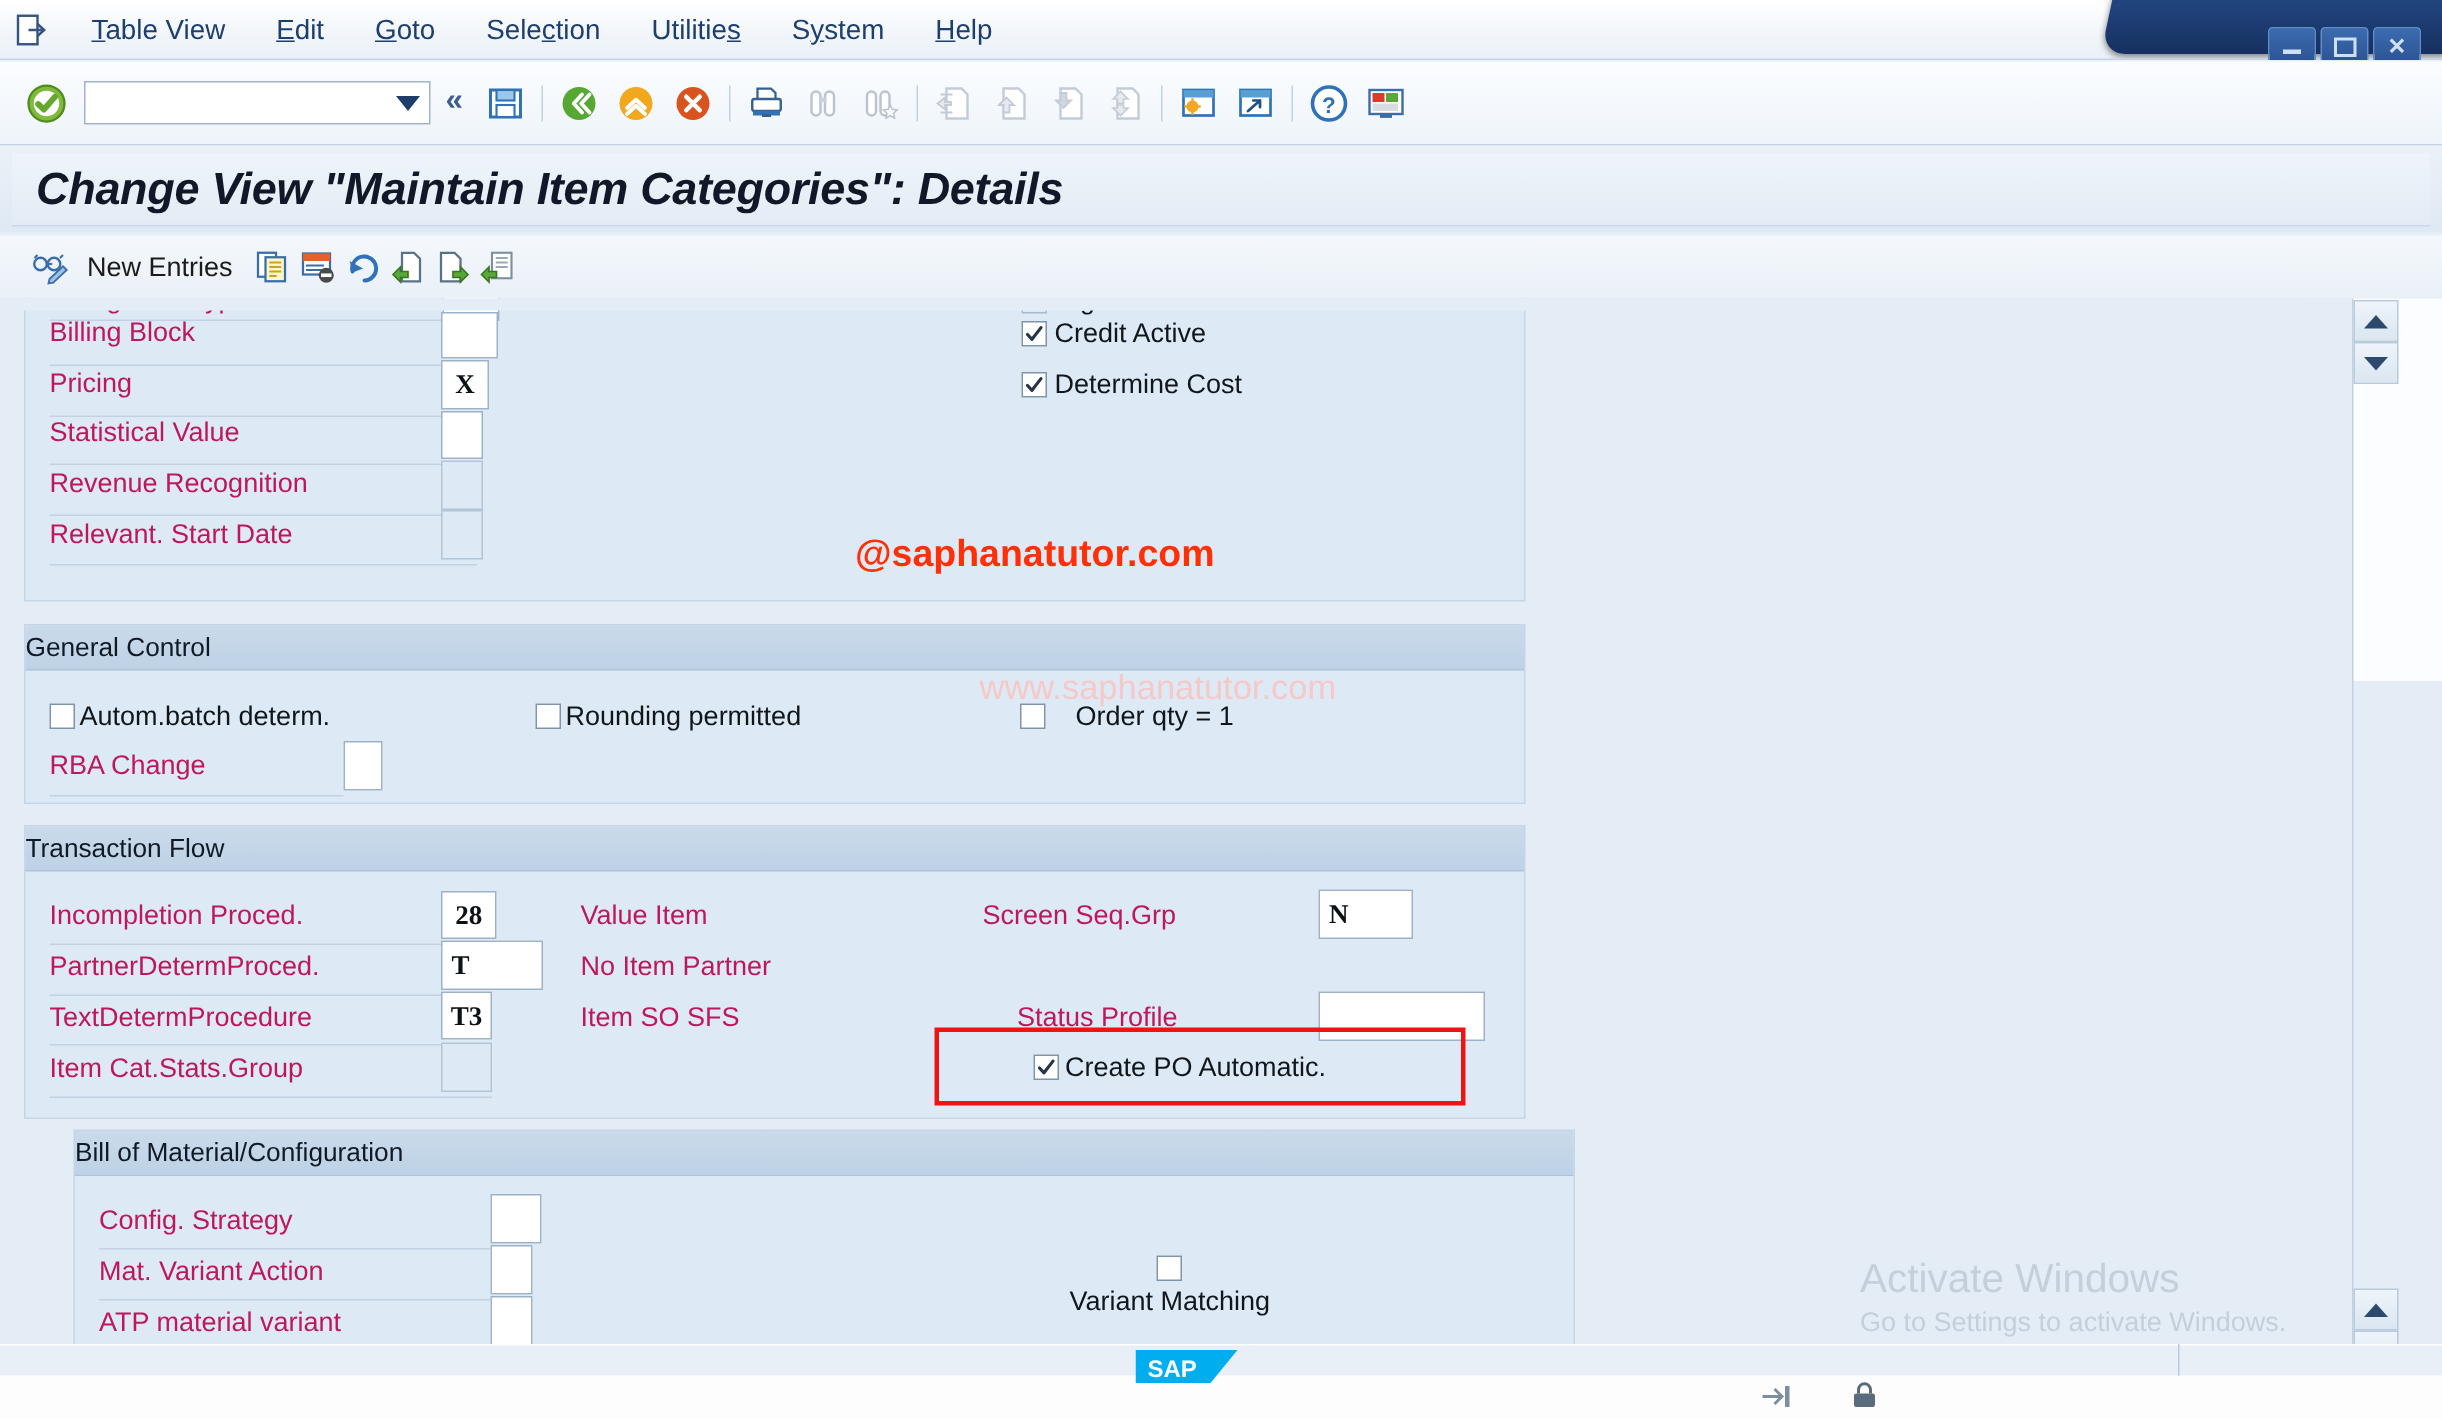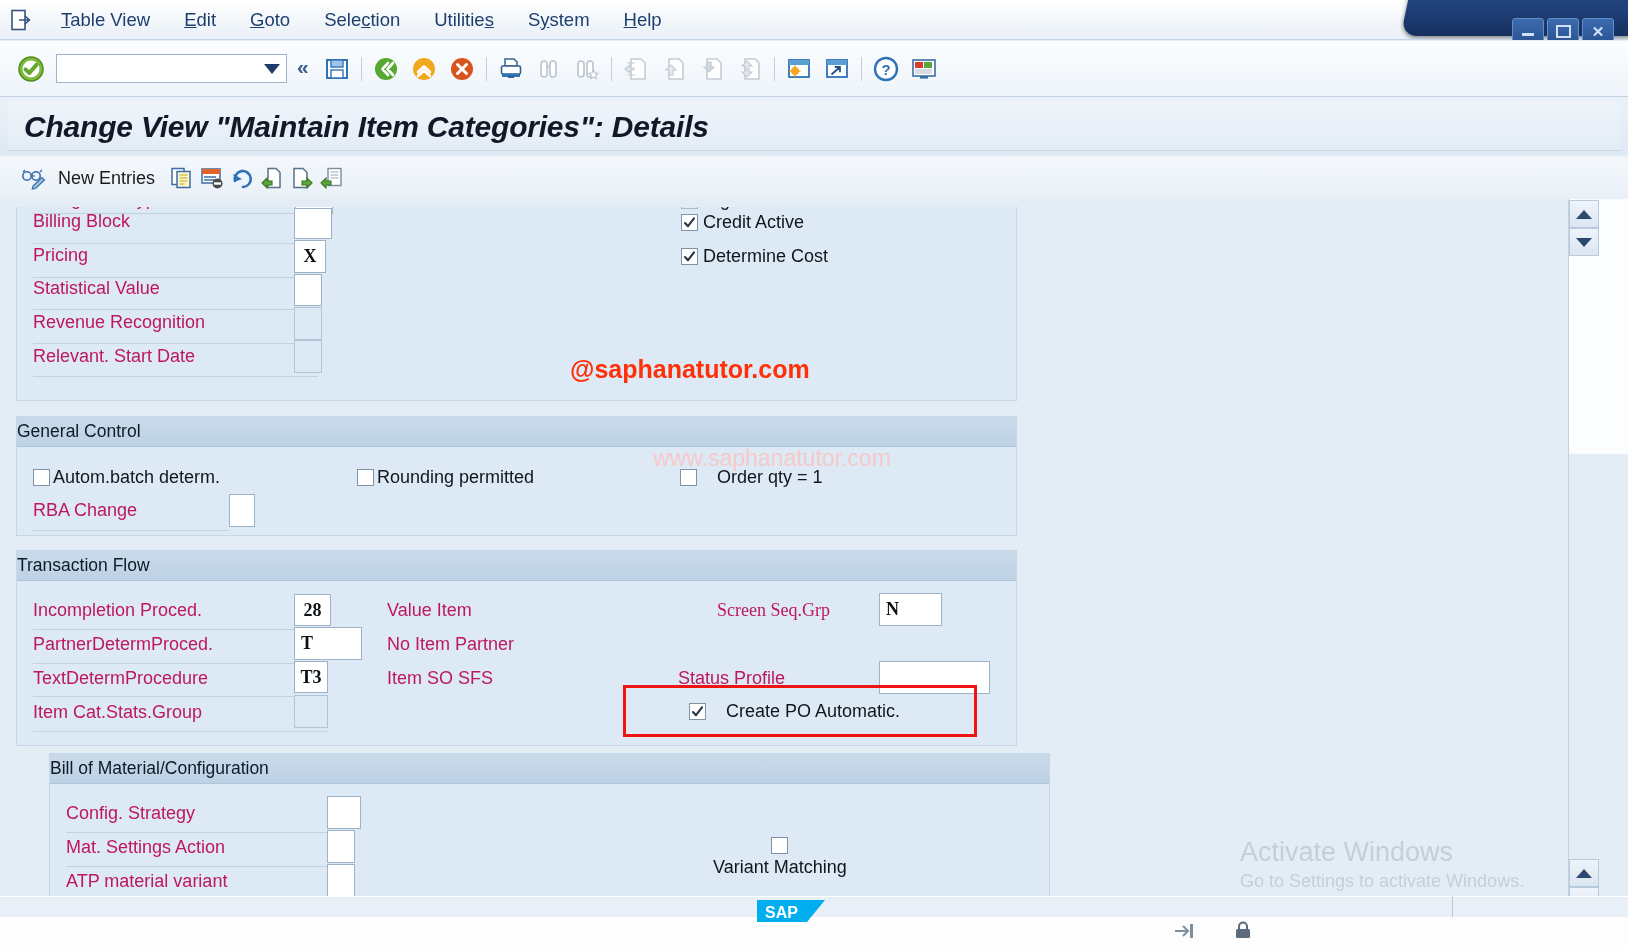--- a/index.html
+++ b/index.html
@@ -509,48 +509,48 @@
       <div class="fline" style="left:16px;top:145px;width:261px;"></div>
 
       <div class="flabel" style="position:absolute;left:16px;top:151px;">Item Cat.Stats.Group</div>
       <div class="fbox disabled" style="left:277px;top:144px;width:34px;height:33px;"></div>
       <div class="fline" style="left:16px;top:180px;width:295px;"></div>
 
       <div class="flabel" style="position:absolute;left:370px;top:49px;">Value Item</div>
       <div class="flabel" style="position:absolute;left:370px;top:83px;">No Item Partner</div>
       <div class="flabel" style="position:absolute;left:370px;top:117px;">Item SO SFS</div>
 
-      <div class="flabel" style="position:absolute;left:700px;top:49px;font-family:Liberation Serif, serif;">Screen Seq.Grp</div>
+      <div class="flabel" style="position:absolute;left:638px;top:49px;">Screen Seq.Grp</div>
       <div class="fbox left" style="left:862px;top:42px;width:63px;height:33px;">N</div>
 
       <div class="flabel" style="position:absolute;left:661px;top:117px;">Status Profile</div>
       <div class="fbox" style="left:862px;top:110px;width:111px;height:33px;"></div>
 
-      <div class="cbrow" style="left:672px;top:150px;gap:20px;">
+      <div class="cbrow" style="left:672px;top:150px;gap:4px;">
         <span class="cbx">
           <svg width="13" height="13" viewBox="0 0 13 13">
               <path d="M2 7 L5 10.2 L11 2.4" fill="none" stroke="#25364a" stroke-width="2.1" stroke-linecap="round" stroke-linejoin="round"></path>
             </svg>
         </span>
         <span>Create PO Automatic.</span>
       </div>
     </div>
 
     <div class="redbox" style="left:623px;top:486px;width:354px;height:52px;"></div>
 
     <div class="panel" style="top:554px;height:146px;margin-left:33px;">
       <div class="sectionhdr">
         <span>Bill of Material/Configuration</span>
       </div>
 
       <div class="flabel" style="position:absolute;left:16px;top:49px;">Config. Strategy</div>
       <div class="fbox" style="left:277px;top:42px;width:34px;height:33px;"></div>
       <div class="fline" style="left:16px;top:78px;width:261px;"></div>
 
-      <div class="flabel" style="position:absolute;left:16px;top:83px;">Mat. Settings Action</div>
+      <div class="flabel" style="position:absolute;left:16px;top:83px;">Mat. Variant Action</div>
       <div class="fbox" style="left:277px;top:76px;width:28px;height:33px;"></div>
       <div class="fline" style="left:16px;top:112px;width:261px;"></div>
 
       <div class="flabel" style="position:absolute;left:16px;top:117px;">ATP material variant</div>
       <div class="fbox" style="left:277px;top:110px;width:28px;height:33px;"></div>
 
       <div class="cbrow" style="left:663px;top:83px;gap:3px;flex-direction:column;">
         <span class="cbx"></span>
         <span>Variant Matching</span>
       </div>

